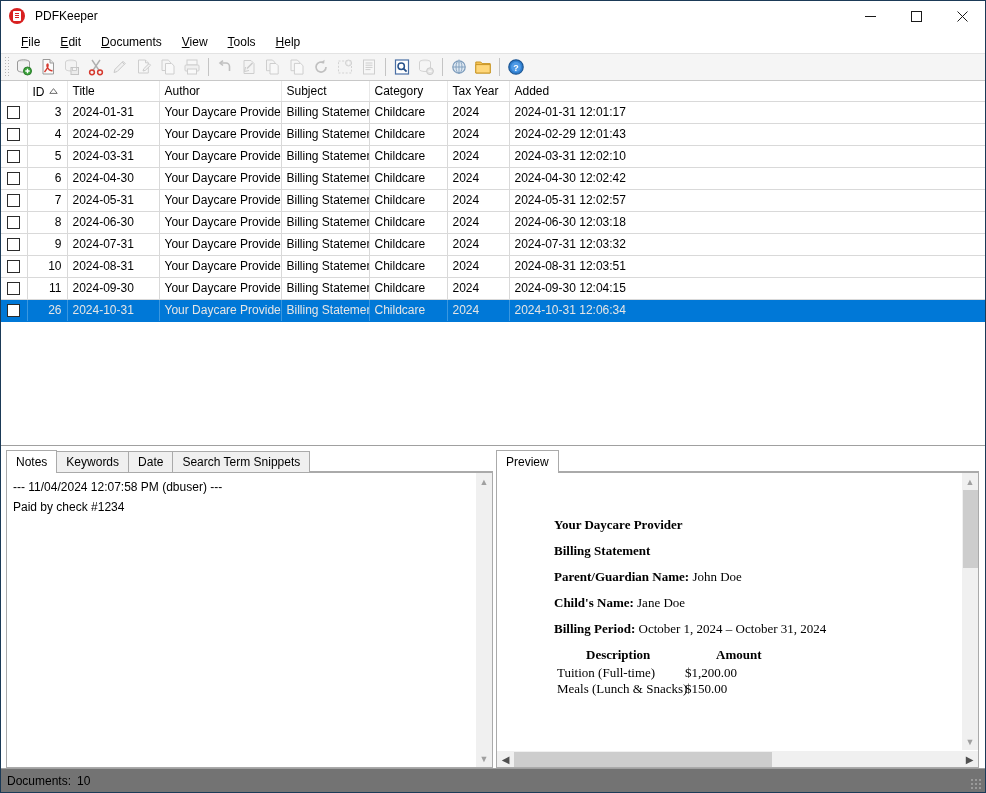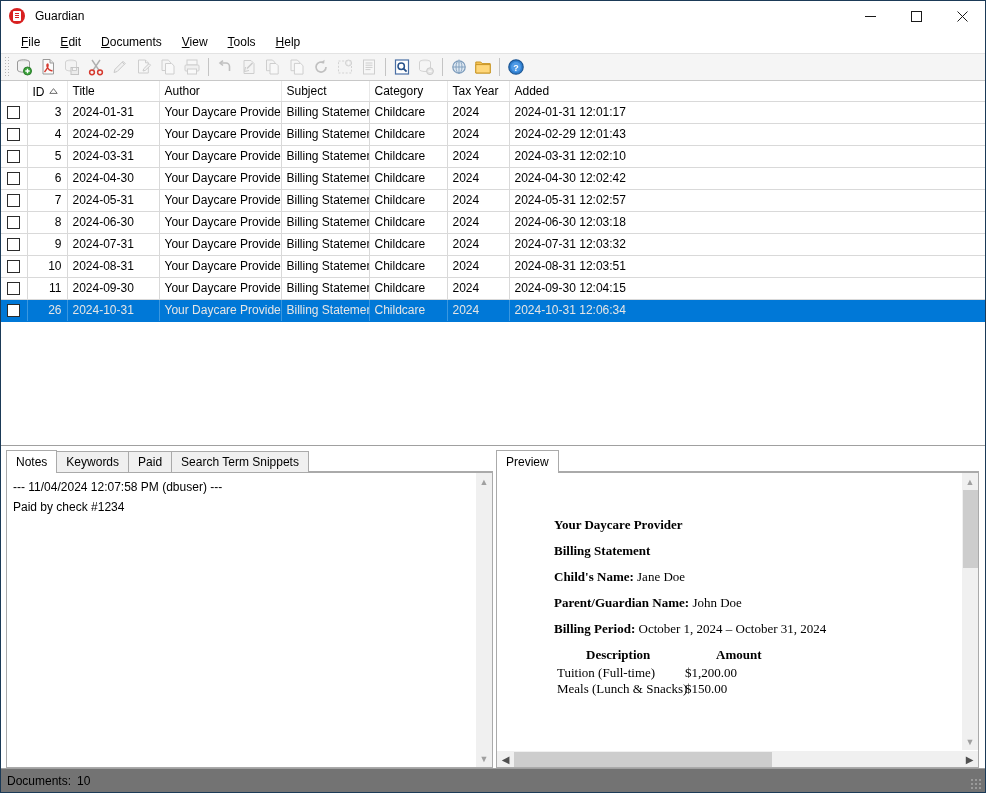--- a/index.html
+++ b/index.html
@@ -394,21 +394,21 @@
     background-size: 4px 4px;
   }
 </style>
 </head>
 <body>
 
 <div id="app-window">
 
   <div id="titlebar">
     <div id="app-icon"></div>
-    <div id="window-title">Guardian</div>
+    <div id="window-title">PDFKeeper</div>
     <div class="win-btns">
       <div class="win-btn">
         <svg width="11" height="11" viewBox="0 0 11 11">
             <line x1="0" y1="5.5" x2="11" y2="5.5" stroke="#1a1a1a" stroke-width="1"></line>
           </svg>
       </div>
       <div class="win-btn">
         <svg width="11" height="11" viewBox="0 0 11 11">
             <rect x="0.5" y="0.5" width="10" height="10" fill="none" stroke="#1a1a1a" stroke-width="1"></rect>
           </svg>
@@ -723,21 +723,21 @@
   </div>
 
   <div id="splitter"></div>
 
   <div id="bottom">
 
     <div class="pane" id="pane-notes">
       <div class="tabstrip">
         <div class="tab active">Notes</div>
         <div class="tab">Keywords</div>
-        <div class="tab">Paid</div>
+        <div class="tab">Date</div>
         <div class="tab">Search Term Snippets</div>
       </div>
       <div class="tabbody">
         <div id="notes-text">--- 11/04/2024 12:07:58 PM (dbuser) ---
 Paid by check #1234</div>
         <div class="vscroll">
           <div class="arrow">▲</div>
           <div class="track"></div>
           <div class="arrow">▼</div>
         </div>
@@ -747,22 +747,22 @@
     <div class="pane" id="pane-preview">
       <div class="tabstrip">
         <div class="tab active">Preview</div>
       </div>
       <div class="tabbody">
         <div class="preview-inner">
           <div class="preview-row">
             <div id="preview-doc">
               <div class="pline"><b>Your Daycare Provider</b></div>
               <div class="pline"><b>Billing Statement</b></div>
+              <div class="pline"><b>Parent/Guardian Name:</b> <span>John Doe</span></div>
               <div class="pline"><b>Child's Name:</b> <span>Jane Doe</span></div>
-              <div class="pline"><b>Parent/Guardian Name:</b> <span>John Doe</span></div>
               <div class="pline"><b>Billing Period:</b> <span>October 1, 2024 – October 31, 2024</span></div>
               <div class="tbl-head">
                 <span class="d">Description</span><span class="a">Amount</span>
               </div>
               <div id="preview-items">
                   <div class="tbl-row"><span class="d">Tuition (Full-time)</span><span>$1,200.00</span></div>
                   <div class="tbl-row"><span class="d">Meals (Lunch &amp; Snacks)</span><span>$150.00</span></div>
                 </div>
             </div>
             <div class="vscroll">

